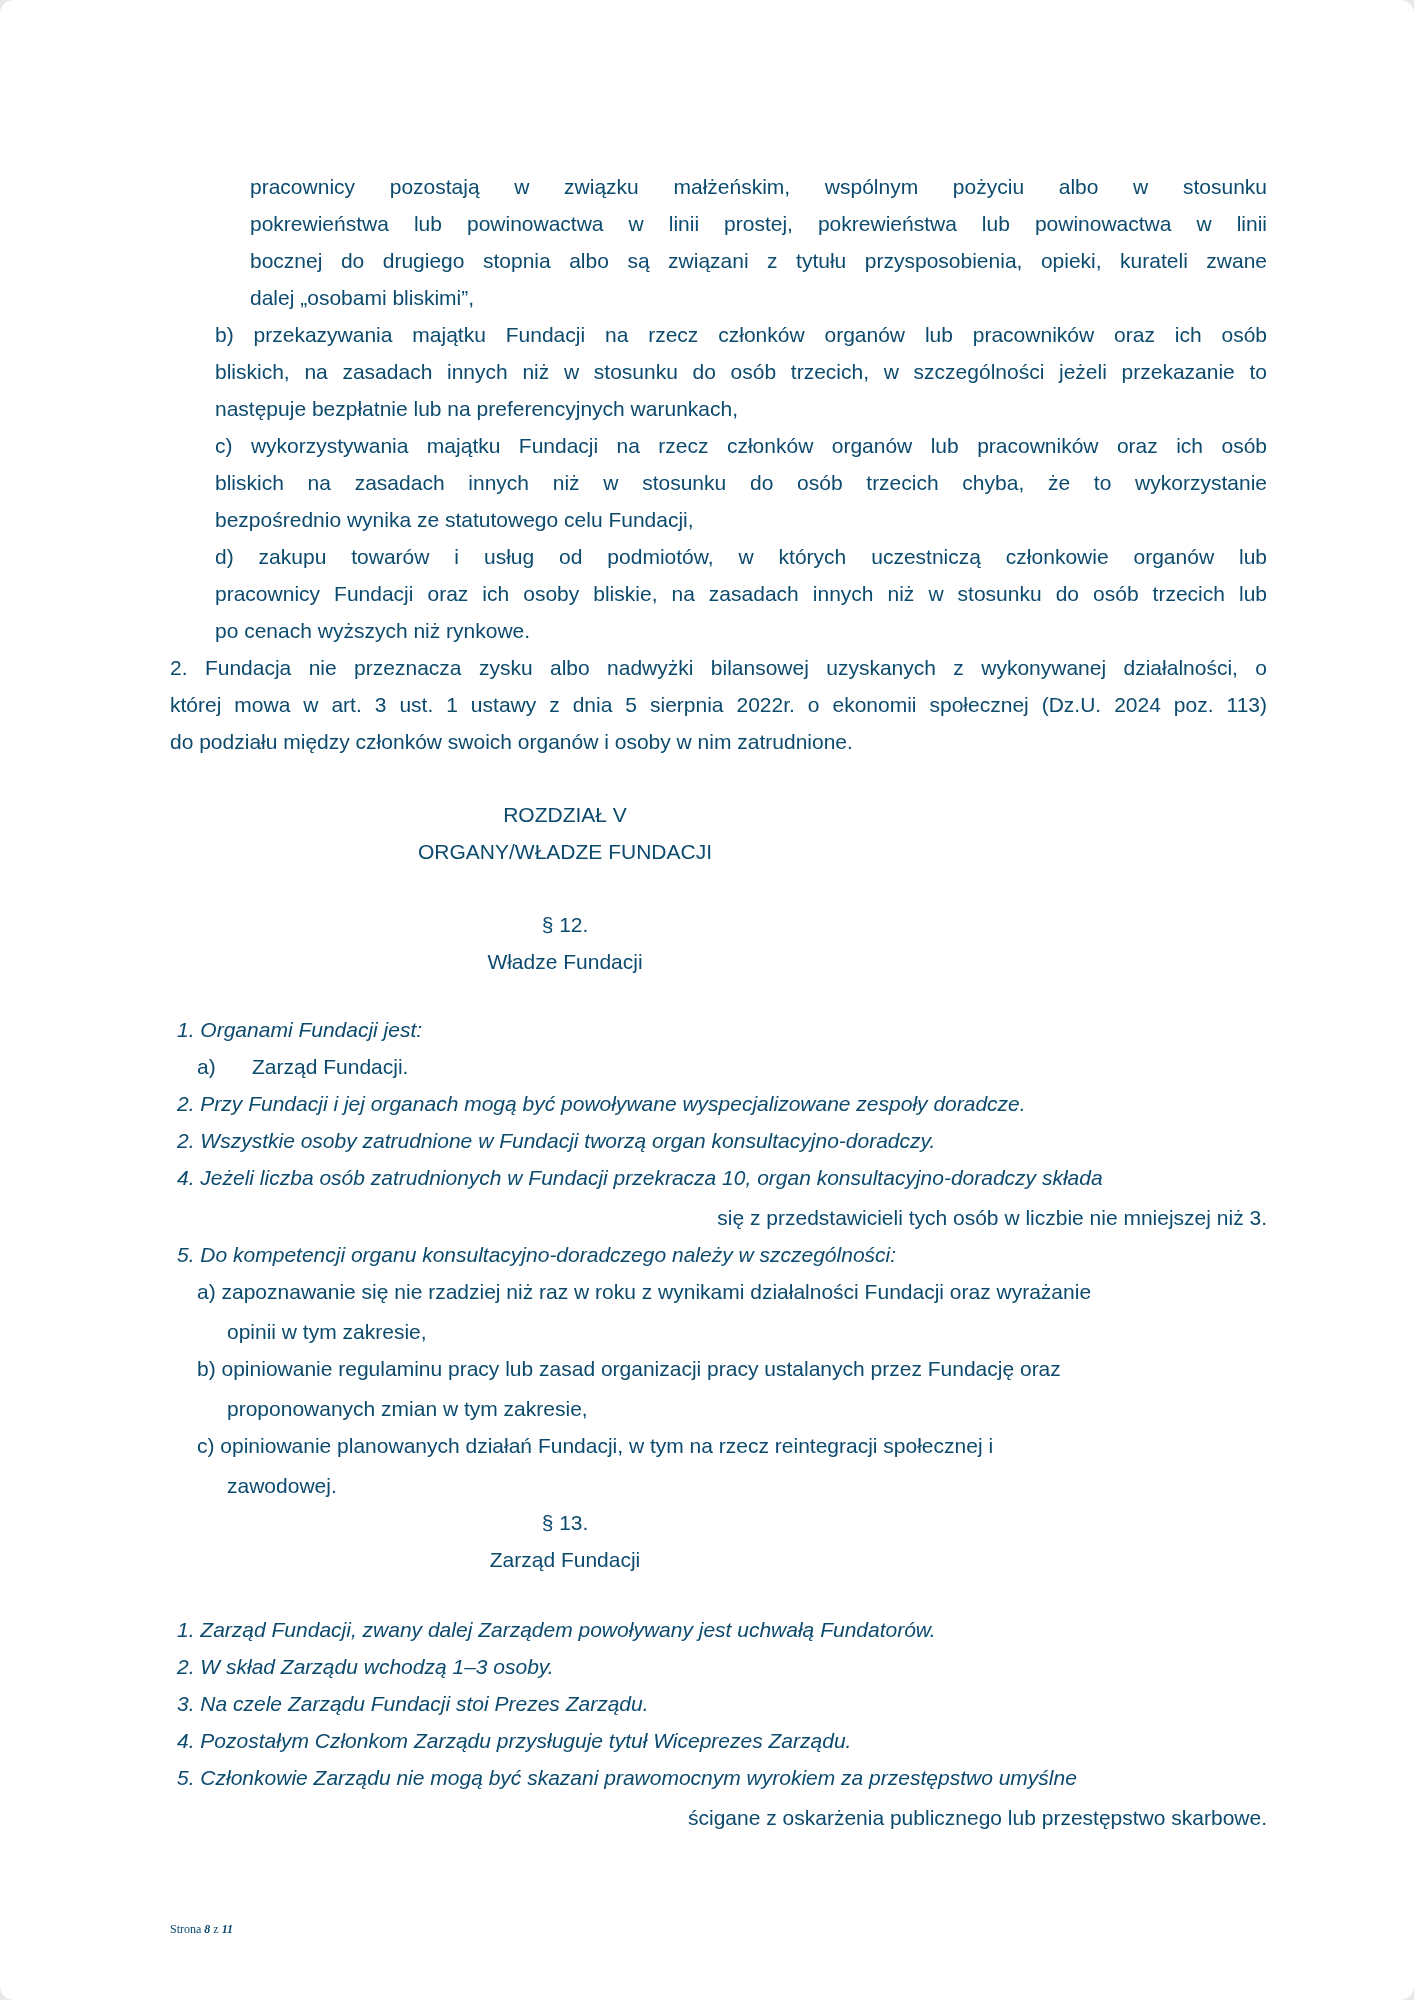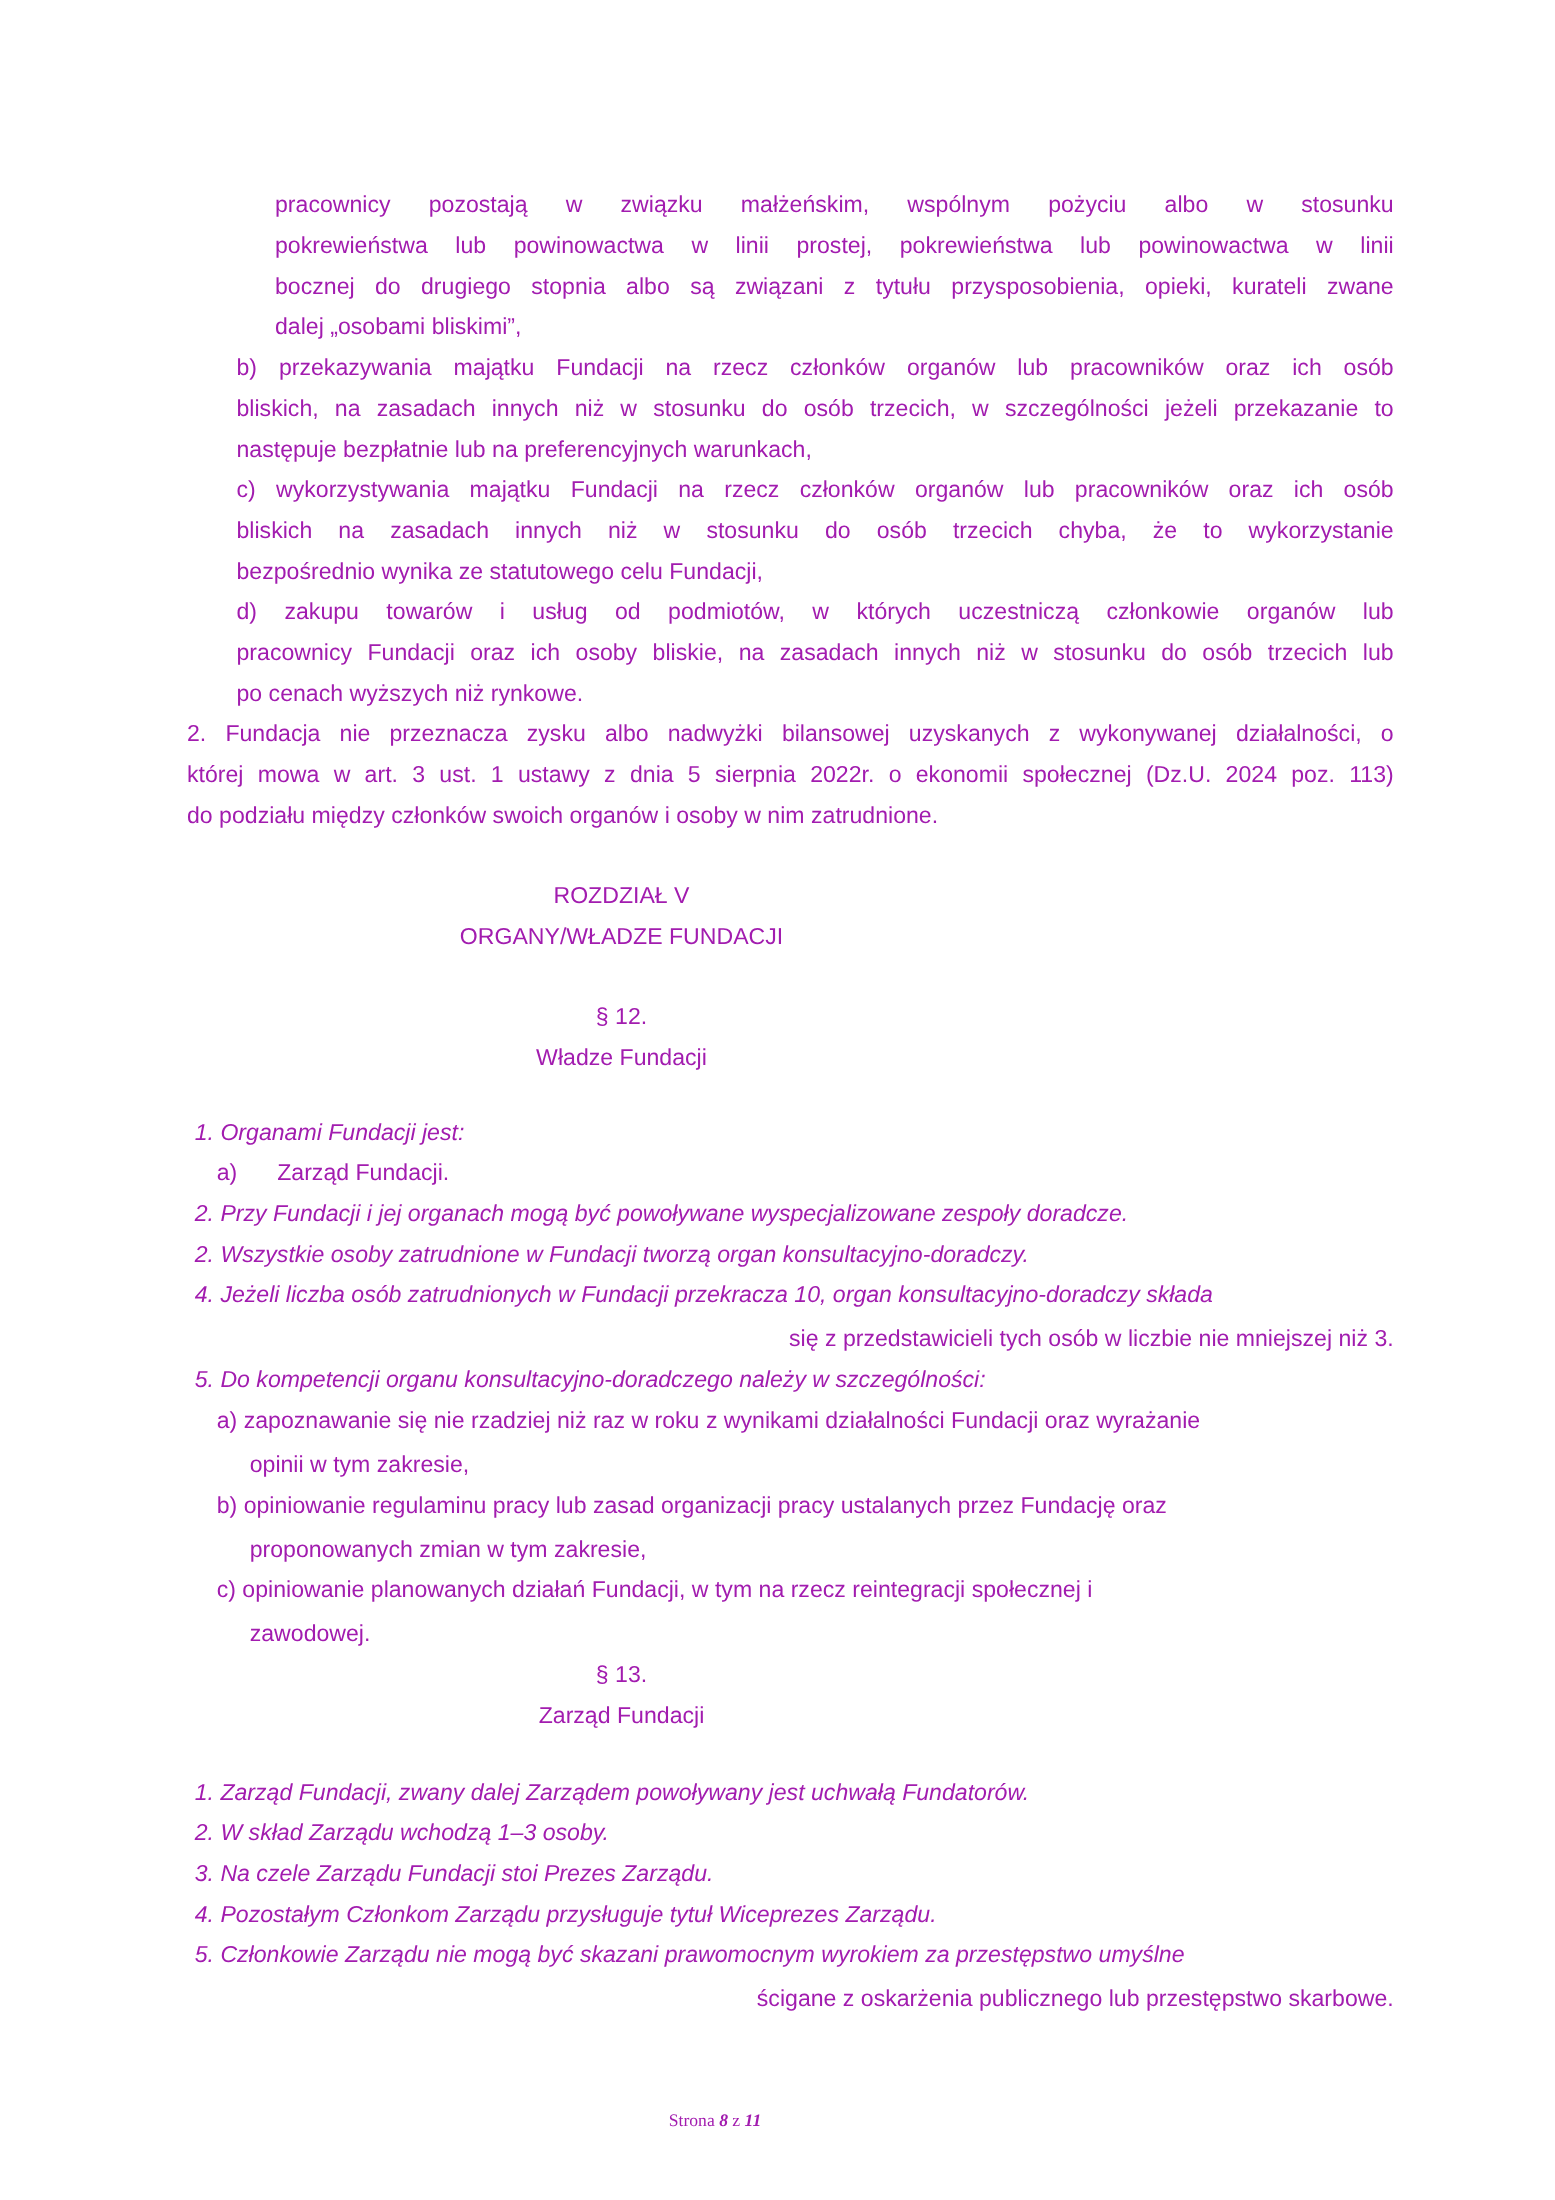--- a/index.html
+++ b/index.html
@@ -1,47 +1,48 @@
 <!DOCTYPE html>
 <html lang="pl"><head>
 <meta charset="utf-8">
 <style>
   html,body{margin:0;padding:0;background:#e8e8e8;}
   .page{
     position:relative;
     width:1414px;height:2000px;
     background:#ffffff;
-    color:#a21caf;
+    color:#0c4a6e;
     font-family:"Liberation Sans",sans-serif;
     font-size:21px;
     line-height:37px;
     overflow:hidden;
     margin:0 auto;
+    border-radius:14px;
   }
   .content{padding:168px 147px 0 170px;}
   
   .jl{text-align:justify;text-align-last:justify;text-justify:inter-word;}
   
   .ind-a{padding-left:80px;}
   .ind-bcd{padding-left:45px;}
   .heading{width:790px;text-align:center;}
   .gap-lg{margin-top:36px;}
   .gap-md{margin-top:31px;}
   .gap-sm{margin-top:33px;}
   .li-num{padding-left:7px;font-style:italic;}
   .li-cont{padding-left:32px;margin-top:3px;text-align:right;}
   .li-sub{padding-left:27px;}
   .li-subcont{padding-left:57px;margin-top:3px;}
   .alpha-label{display:inline-block;width:55px;}
   .footer{
     margin-top:80px;
-    text-align:center;
+    text-align:left;
     padding-right:137px;
     font-family:"Liberation Serif",serif;
-    font-size:16px;
+    font-size:12px;
     line-height:26px;
   }
   .bi{font-weight:bold;font-style:italic;}
 </style>
 </head>
 <body>
 
 <div class="page">
   <div class="content">
 

